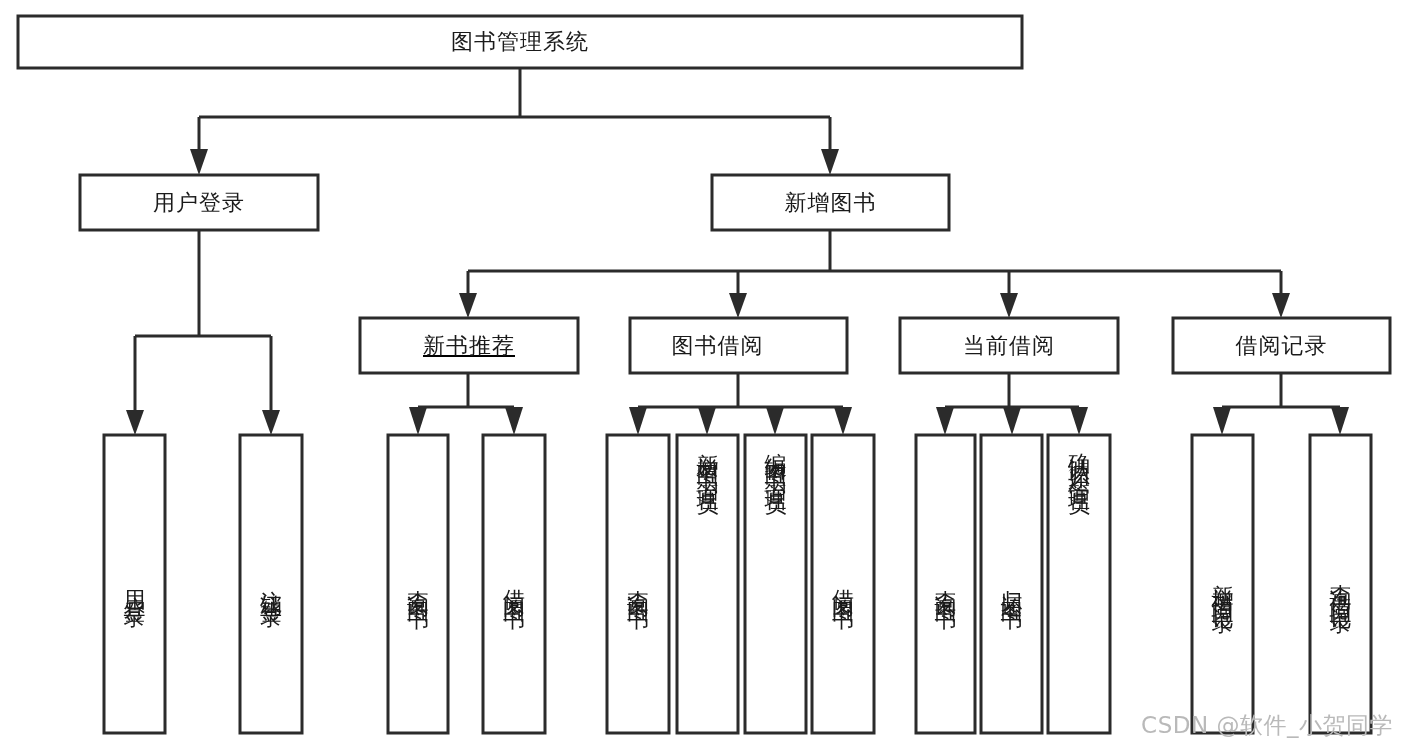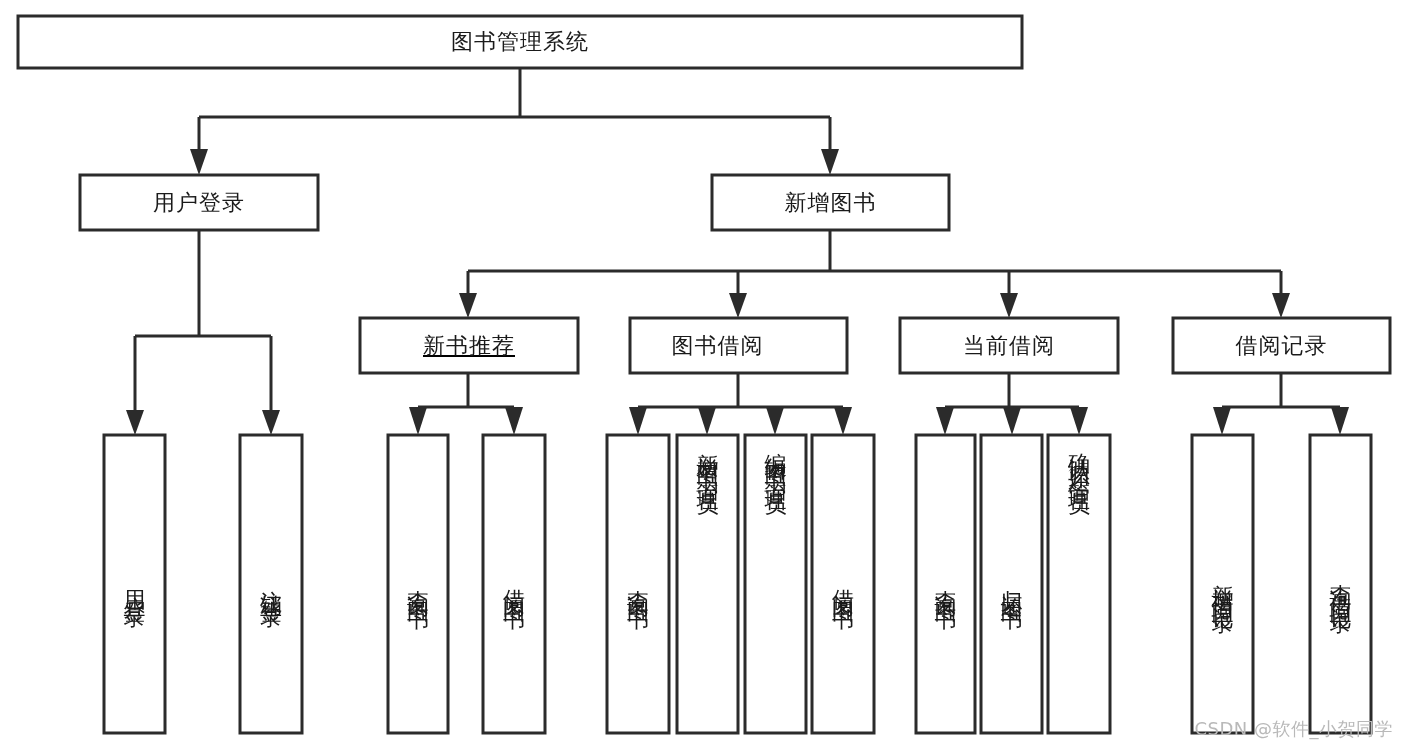--- a/index.html
+++ b/index.html
@@ -71,21 +71,21 @@
     font-size: 22px;
     color: #1a1a1a;
     white-space: nowrap;
     letter-spacing: 1px;
   }
   #watermark {
     position: absolute;
     right: 12px;
     bottom: 6px;
     font-family: "DejaVu Sans", "Liberation Sans", sans-serif;
-    font-size: 18px;
+    font-size: 23px;
     color: #b9b9b9;
     white-space: nowrap;
     letter-spacing: 0.5px;
     pointer-events: none;
   }
 </style>
 </head>
 <body>
 
 <div id="diagram-root">

